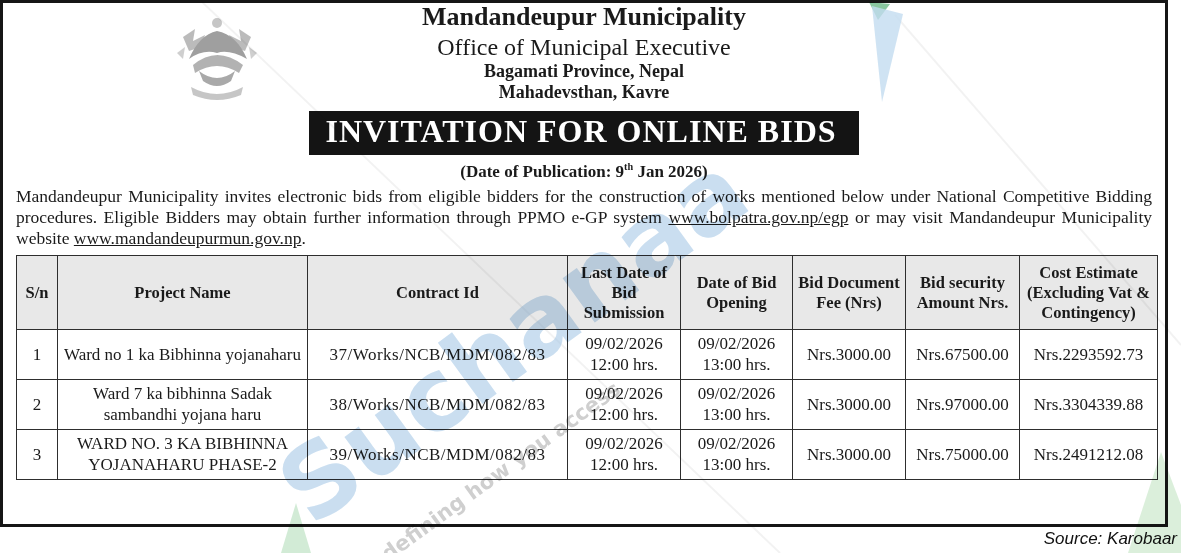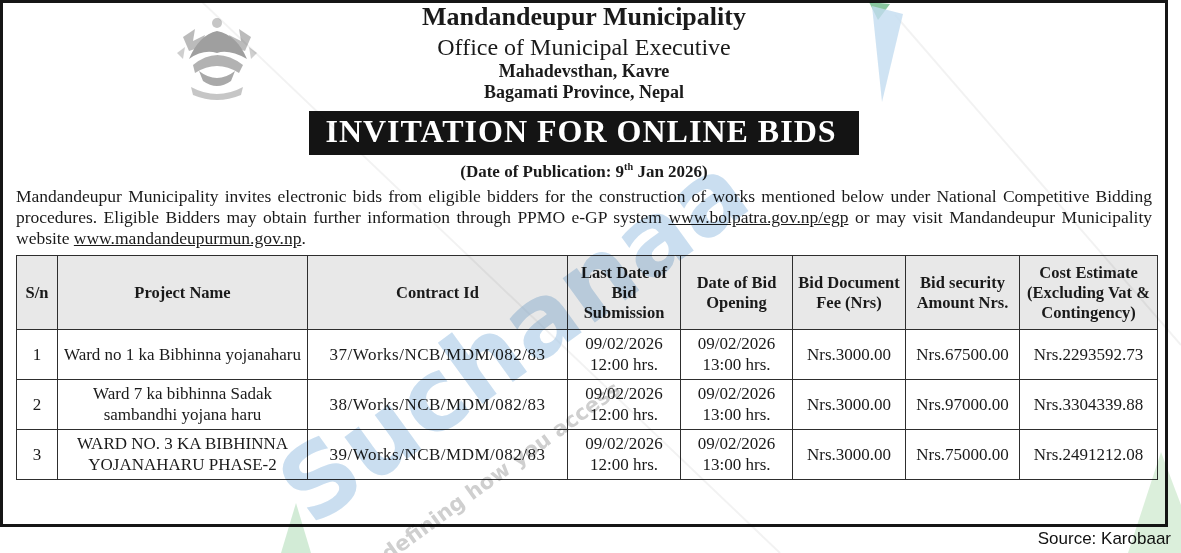--- a/index.html
+++ b/index.html
@@ -34,22 +34,22 @@
   table.bids th, table.bids td { border:1.5px solid #2e2e2e; text-align:center;
                vertical-align:middle; padding:2px 3px; }
   table.bids th { background:#e8e8e8; font-size:16.5px; font-weight:bold; line-height:1.22; }
   table.bids td { font-size:17px; line-height:1.2; }
   tr.hrow { height:74px; }
   tr.drow { height:50px; }
   td.contract { letter-spacing:0.5px; font-size:17.5px;margin-top:32px; }
 
   .signatory { text-align:right; margin:3px 10px 0 0; font-size:20px; font-weight:bold; }
 
-  .source { position:absolute; right:10px; top:529px; z-index:3;
-            font-family:"Liberation Sans", sans-serif; 
+  .source { position:absolute; right:4px; top:529px; z-index:3;
+            font-family:"Liberation Sans", sans-serif; font-style:italic;
             font-size:17px; color:#111; }
 
   .wm { position:absolute; left:0; top:0; width:1181px; height:553px;
         z-index:10; pointer-events:none; mix-blend-mode:multiply; }
   .wm-brand { font-family:"DejaVu Sans", sans-serif; font-weight:bold;
               font-size:100px; fill:#9fc4e4; opacity:0.55; }
   .wm-tag   { font-family:"DejaVu Sans", sans-serif; font-weight:bold;
               font-size:21px; fill:#b5b5b5; opacity:0.65; }
 </style>
 </head>
@@ -69,22 +69,22 @@
         <path d="M22 80 Q48 94 74 80 L72 88 Q48 98 24 88 Z" opacity="0.6"></path>
         <circle cx="48" cy="16" r="5" opacity="0.6"></circle>
         <path d="M8 46 L16 40 L14 52 Z" opacity="0.5"></path>
         <path d="M88 46 L80 40 L82 52 Z" opacity="0.5"></path>
       </g>
     </svg>
 
     <div class="hdr">
       <div class="hdr-muni">Mandandeupur Municipality</div>
       <div class="hdr-office">Office of Municipal Executive</div>
+      <div class="hdr-addr">Bagamati Province, Nepal</div>
       <div class="hdr-addr">Mahadevsthan, Kavre</div>
-      <div class="hdr-addr">Bagamati Province, Nepal</div>
     </div>
 
     <div class="banner-wrap">
       <div class="banner">INVITATION FOR ONLINE BIDS</div>
     </div>
 
     <div class="pubdate"><span>(Date of Publication: 9</span><sup>th</sup><span> Jan 2026)</span></div>
 
     <div class="intro"><span>Mandandeupur Municipality invites electronic bids from eligible bidders for the construction of works mentioned below under National Competitive Bidding procedures. Eligible Bidders may obtain further information through PPMO e-GP system </span><a href="#">www.bolpatra.gov.np/egp</a><span> or may visit Mandandeupur Municipality website </span><a href="#">www.mandandeupurmun.gov.np</a><span>.</span></div>
 

